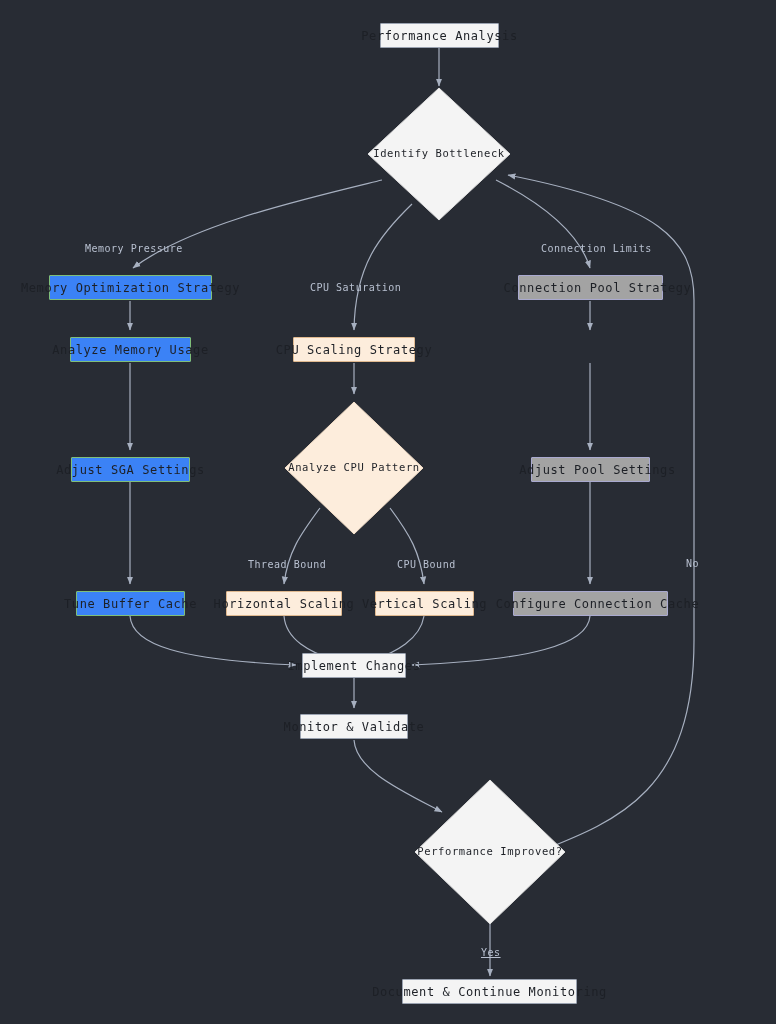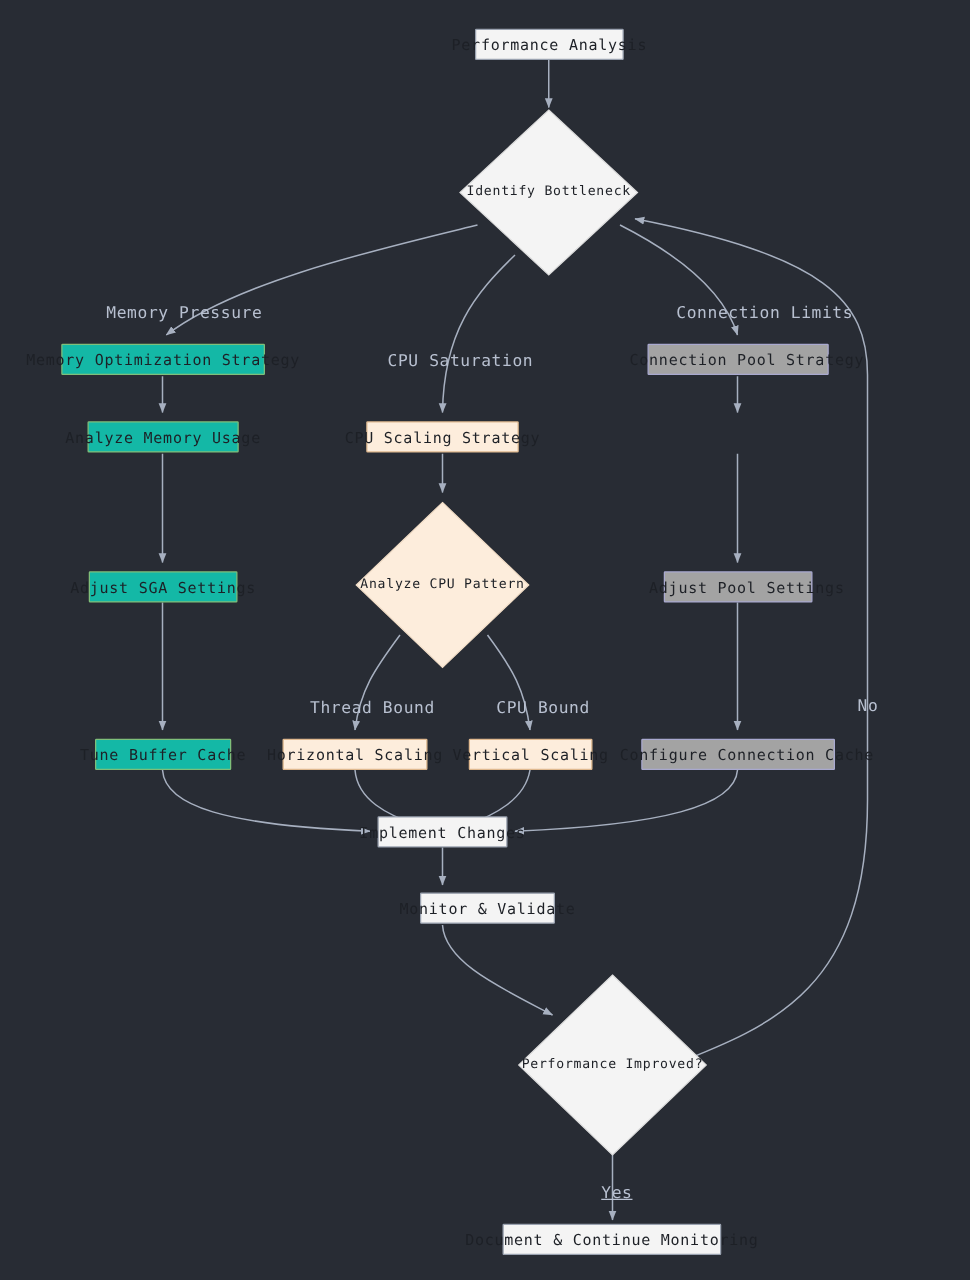--- a/index.html
+++ b/index.html
@@ -34,21 +34,21 @@
     color: #1d2026;
     white-space: nowrap;
     border-radius: 1px;
   }
   .rect {
     border: 1px solid #9aa2b0;
     background: #f4f4f4;
     padding: 0 10px;
     height: 25px;
   }
-  .rect.green  { background: #14b8a6; border-color: #7fbf7a; }
+  .rect.green  { background: #3b82f6; border-color: #7fbf7a; }
   .rect.peach  { background: #fdeddc; border-color: #e0b98f; }
   .rect.lav    { background: #a3a3a3; border-color: #a9a9cf; padding-left: 24px; }
   .rect.plain  { background: #f4f4f4; border-color: #9aa2b0; }
 
   .diamond-wrap {
     position: absolute;
   }
   .diamond-shape {
     position: absolute;
     left: 0; top: 0;
@@ -60,21 +60,21 @@
     left: 0;
     width: 100%;
     text-align: center;
     font-size: 10.5px;
     letter-spacing: 0.6px;
     color: #1d2026;
     white-space: nowrap;
   }
   .edge-label {
     position: absolute;
-    font-size: 13px;
+    font-size: 10px;
     letter-spacing: 0.5px;
     color: #b8c0d0;
     white-space: nowrap;
     font-family: "DejaVu Sans Mono", "Liberation Mono", monospace;
   }
 </style>
 </head>
 <body>
 
 <div id="canvas">
@@ -147,21 +147,21 @@
   </div>
 
   <div class="node rect peach" style="left:226px; top:591px; width:116px;">Horizontal Scaling</div>
   <div class="node rect peach" style="left:375px; top:591px; width:99px;">Vertical Scaling</div>
 
   <div class="node rect lav" style="left:518px; top:275px; width:145px;">Connection Pool Strategy</div>
   <div class="node rect lav" style="left:531px; top:457px; width:119px;">Adjust Pool Settings</div>
   <div class="node rect lav" style="left:513px; top:591px; width:155px;">Configure Connection Cache</div>
 
   <div class="node rect plain" style="left:302px; top:653px; width:104px;">Implement Changes</div>
-  <div class="node rect plain" style="left:300px; top:714px; width:108px;margin-left:36px;">Monitor &amp; Validate</div>
+  <div class="node rect plain" style="left:300px; top:714px; width:108px;">Monitor &amp; Validate</div>
 
   <div class="diamond-wrap" style="left:413px; top:778px; width:154px; height:148px;">
     <svg class="diamond-shape" viewBox="0 0 154 148">
       <polygon points="77,2 152,74 77,146 2,74" fill="#f4f4f4" stroke="#dcdcdc" stroke-width="1"></polygon>
     </svg>
     <div class="diamond-label" style="top:67px;">Performance Improved?</div>
   </div>
 
   <div class="node rect plain" style="left:402px; top:979px; width:175px;">Document &amp; Continue Monitoring</div>
 

